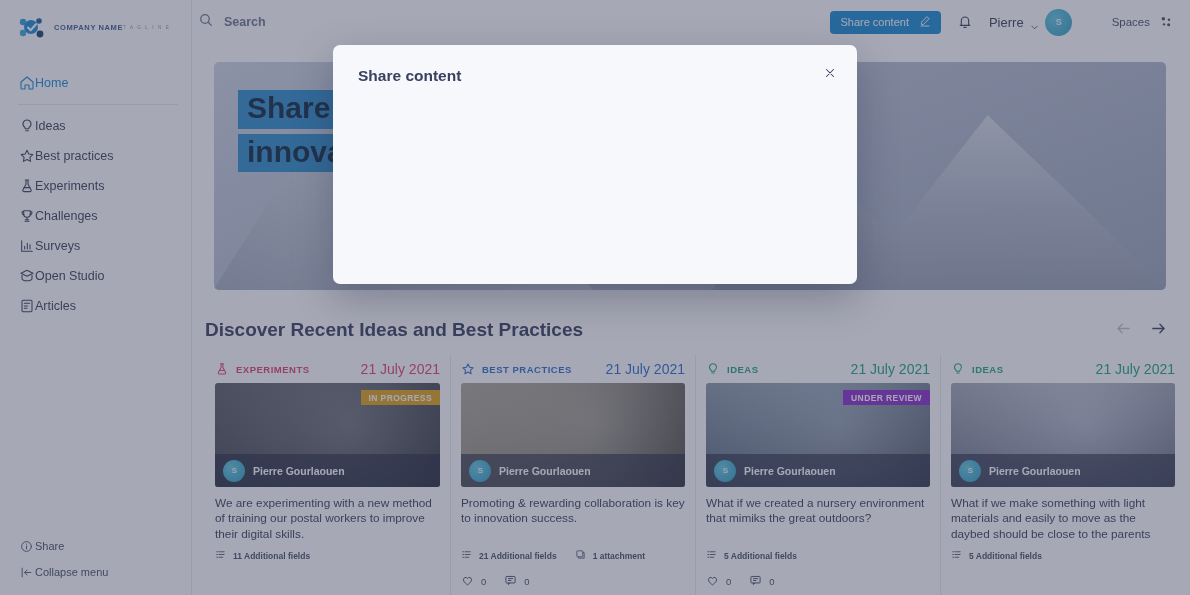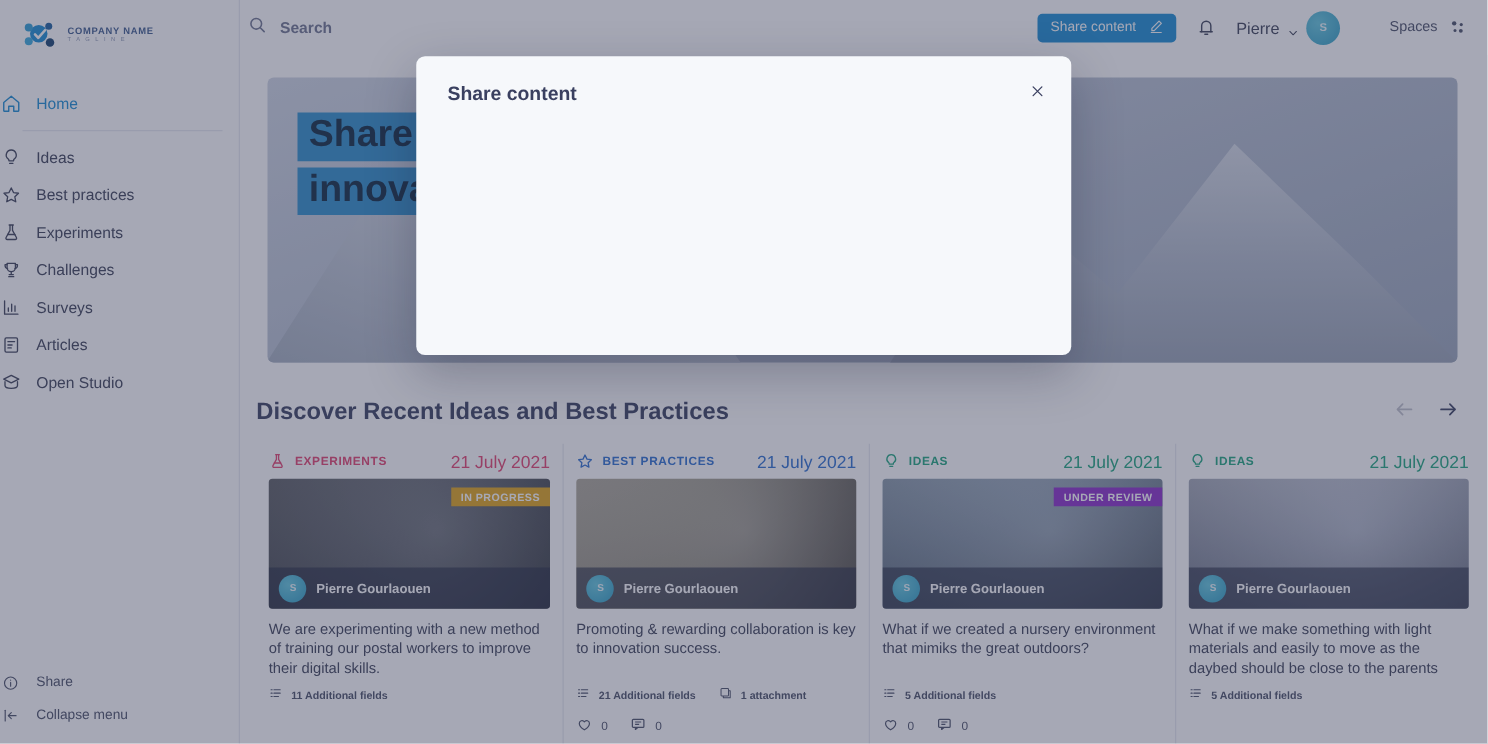--- a/index.html
+++ b/index.html
@@ -19,28 +19,28 @@
   }
 
   
   .sidebar {
     position: absolute; left: 0; top: 0; width: 192px; height: 595px;
     background: #ffffff; border-right: 1px solid #e7e9f0;
     z-index: 5;
   }
   .logo-wrap { display: flex; align-items: center; gap: 6px; padding: 12px 0 0 18px; height: 44px; }
   .logo-mark { position: relative; width: 30px; height: 24px; flex: 0 0 auto; }
-  .logo-text { display: flex; flex-direction: column; line-height: 1; }
+  .logo-text { display: flex; flex-direction: row; line-height: 1; }
   .logo-title { font-size: 7.5px; font-weight: 700; color: #3f5d8f; letter-spacing: .6px; }
   .logo-sub { font-size: 4.6px; color: #8f9ab4; letter-spacing: 1.6px; margin-top: 2px; }
 
   .nav { margin-top: 24px; }
   .nav-item {
-    display: flex; align-items: center; gap: 12px;
-    height: 30px; cursor: pointer;
+    display: flex; align-items: center; 
+    height: 30px; padding-left: 18px; cursor: pointer;
     font-size: 12.5px; color: #3d4258;
   }
   .nav-item .ic { width: 17px; height: 17px; display: flex; align-items: center; justify-content: center; flex: 0 0 auto; }
   .nav-item .ic svg { width: 16px; height: 16px; }
   .nav-item.active { color: #1b8dd4; }
   .nav-item.active .ic svg { stroke: #1b8dd4; }
   .nav-underline { height: 1px; background: #e7e9f0; margin: 6px 14px 6px 18px; width: 160px; }
 
   .nav-bottom { position: absolute; left: 0; bottom: 10px; width: 100%; }
   .nav-bottom .nav-item { font-size: 11px; color: #4a5067; height: 26px; }
@@ -292,35 +292,35 @@
             <path d="M4 4v16h16"></path>
             <path d="M8.5 16.5v-4M12.5 16.5V8M16.5 16.5v-6.5"></path>
           </svg>
         </span>
         <span>Surveys</span>
       </div>
 
       <div class="nav-item">
         <span class="ic">
           <svg viewBox="0 0 24 24" fill="none" stroke="#3d4258" stroke-width="1.6" stroke-linecap="round" stroke-linejoin="round">
+            <path d="M12 3.5 21 8l-9 4.5L3 8z"></path>
+            <path d="M4.5 11v4.6c0 1.9 3.4 3.4 7.5 3.4s7.5-1.5 7.5-3.4V11"></path>
+          </svg>
+        </span>
+        <span>Open Studio</span>
+      </div>
+
+      <div class="nav-item">
+        <span class="ic">
+          <svg viewBox="0 0 24 24" fill="none" stroke="#3d4258" stroke-width="1.6" stroke-linecap="round" stroke-linejoin="round">
             <rect x="4.5" y="3.5" width="15" height="17" rx="1.6"></rect>
             <path d="M8 8h8M8 12h5M8 15.5h4"></path>
           </svg>
         </span>
         <span>Articles</span>
-      </div>
-
-      <div class="nav-item">
-        <span class="ic">
-          <svg viewBox="0 0 24 24" fill="none" stroke="#3d4258" stroke-width="1.6" stroke-linecap="round" stroke-linejoin="round">
-            <path d="M12 3.5 21 8l-9 4.5L3 8z"></path>
-            <path d="M4.5 11v4.6c0 1.9 3.4 3.4 7.5 3.4s7.5-1.5 7.5-3.4V11"></path>
-          </svg>
-        </span>
-        <span>Open Studio</span>
       </div>
     </nav>
 
     <div class="nav-bottom">
       <div class="nav-item">
         <span class="ic">
           <svg viewBox="0 0 24 24" fill="none" stroke="#4a5067" stroke-width="1.7" stroke-linecap="round">
             <circle cx="12" cy="12" r="9"></circle>
               <path d="M12 11v5.5M12 7.6v.2"></path>
           </svg>

